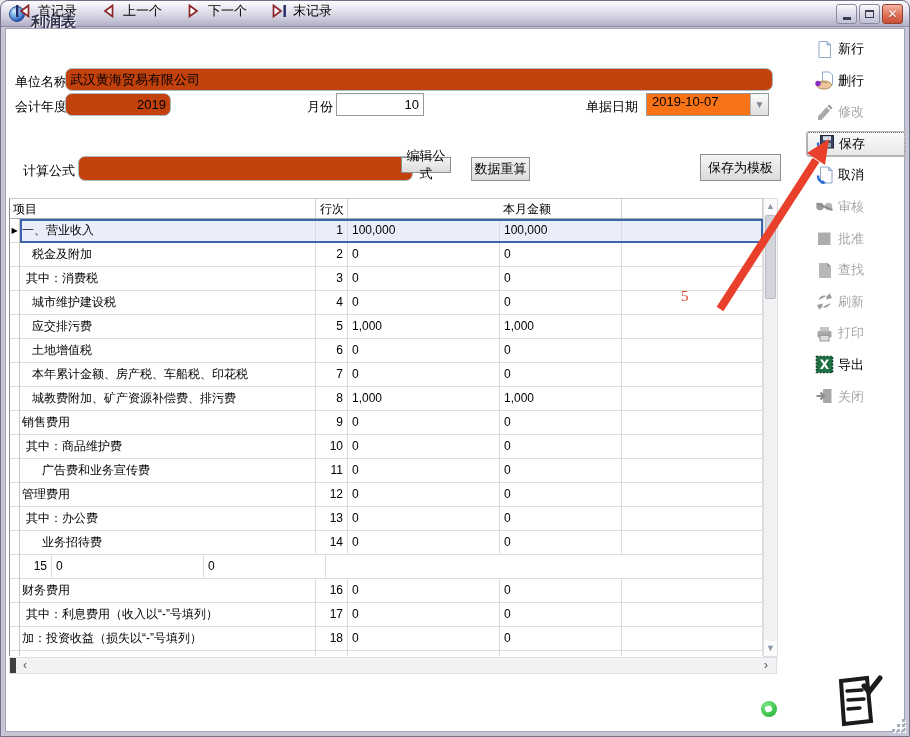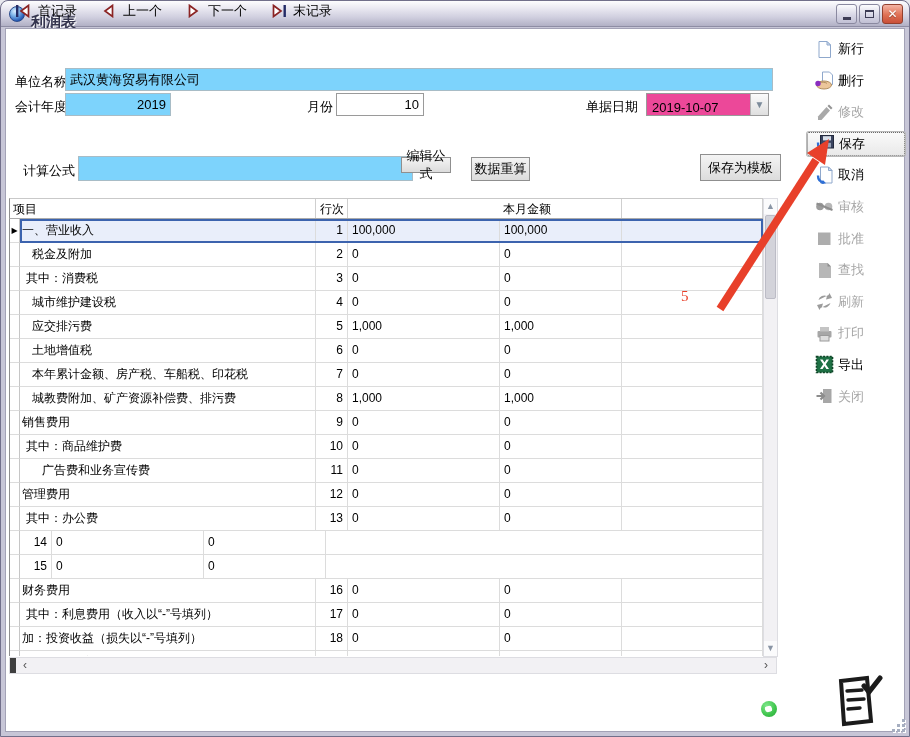--- a/index.html
+++ b/index.html
@@ -11,24 +11,24 @@
   .title-text { position:absolute; left:30px; top:8px; line-height:26px; font-size:15px; font-weight:bold; color:#34344e; text-shadow:1px 1px 0 #ffffff; }
   .win-btns { position:absolute; right:6px; top:3px; display:flex; gap:2px; }
   .wbtn { width:21px; height:20px; border:1px solid #8a89a0; border-radius:3px; background:linear-gradient(180deg,#fcfcfe,#d8d7e6 55%,#c1c0d4); display:flex; align-items:center; justify-content:center; }
   .wbtn.close { background:linear-gradient(180deg,#f4b4a4,#df7054 55%,#c94f38); border-color:#93402e; color:#fff; font-size:12px; font-weight:bold; text-shadow:0 1px 1px rgba(0,0,0,.35); }
   .glyph-min { width:8px; height:3px; background:#3d3c55; margin-top:9px; }
   .glyph-max { width:9px; height:8px; border:1px solid #3d3c55; border-top-width:2px; background:transparent; }
   .client { position:absolute; left:4px; top:27px; right:4px; bottom:4px; background:#fff; border:1px solid #a3a2b6; }
 
   .lbl { position:absolute; font-size:13px; color:#000; }
   .field { position:absolute; font-size:13px; color:#000; border:1px solid #a8bcc6; padding:0 4px; outline:none; font-family:inherit; }
-  .cyan { background:#7dd3fc; }
+  .cyan { background:#c2410c;border-radius:7px; }
   .white { background:#fff; border:1px solid #9a9a9a; }
   .num { text-align:right; }
-  .combo { position:absolute; border:1px solid #9a9a9a; background:#ec4899; font-size:13px; display:flex; align-items:flex-end; }
+  .combo { position:absolute; border:1px solid #9a9a9a; background:#f97316; font-size:13px; display:flex; align-items:flex-start; }
   .combo .val { flex:1; padding-left:5px; }
   .combo .drop { width:18px; height:100%; background:linear-gradient(180deg,#fbfbfb,#dfdfdf); border-left:1px solid #b5b5b5; color:#7c8b9a; font-size:10px; display:flex; align-items:center; justify-content:center; }
   .pbtn { position:absolute; background:linear-gradient(180deg,#f4f4f4,#dcdcdc); border:1px solid #8f8f8f; font-size:13px; color:#000; display:flex; align-items:center; justify-content:center; font-family:inherit; }
 
   
   .thead { position:absolute; left:8px; top:197px; width:754px; height:21px; display:flex; border-top:1px solid #c9c9c9; border-bottom:1px solid #ababab; border-left:1px solid #8f8f8f; font-size:12px; background:#fff; }
   .thead .hc { border-right:1px solid #cfcfcf; line-height:20px; padding-left:3px; overflow:hidden; white-space:nowrap; }
   .h-item{width:306px;} .h-line{width:32px; text-align:right; padding-right:3px;} .h-ytd{width:152px;margin-top:48px;} .h-month{width:122px;} .h-extra{flex:1;}
   .tbody { position:absolute; left:8px; top:218px; width:754px; height:437px; overflow:hidden; border-left:1px solid #8f8f8f; background:#fff; }
   .trow { display:flex; height:24px; }
@@ -244,20 +244,21 @@
           <div class="cell c-item" style="padding-left: 6px;">其中：办公费</div>
           <div class="cell c-line">13</div>
           <div class="cell c-ytd">0</div>
           <div class="cell c-month">0</div>
           <div class="cell c-extra"></div>
         </div>
       </div>
       <div class="trow">
         <div class="gutter"></div>
         <div class="rowinner">
+          <div class="cell c-item" style="padding-left: 22px;">业务招待费</div>
           <div class="cell c-line">14</div>
           <div class="cell c-ytd">0</div>
           <div class="cell c-month">0</div>
           <div class="cell c-extra"></div>
         </div>
       </div>
       <div class="trow">
         <div class="gutter"></div>
         <div class="rowinner">
           <div class="cell c-line">15</div>

